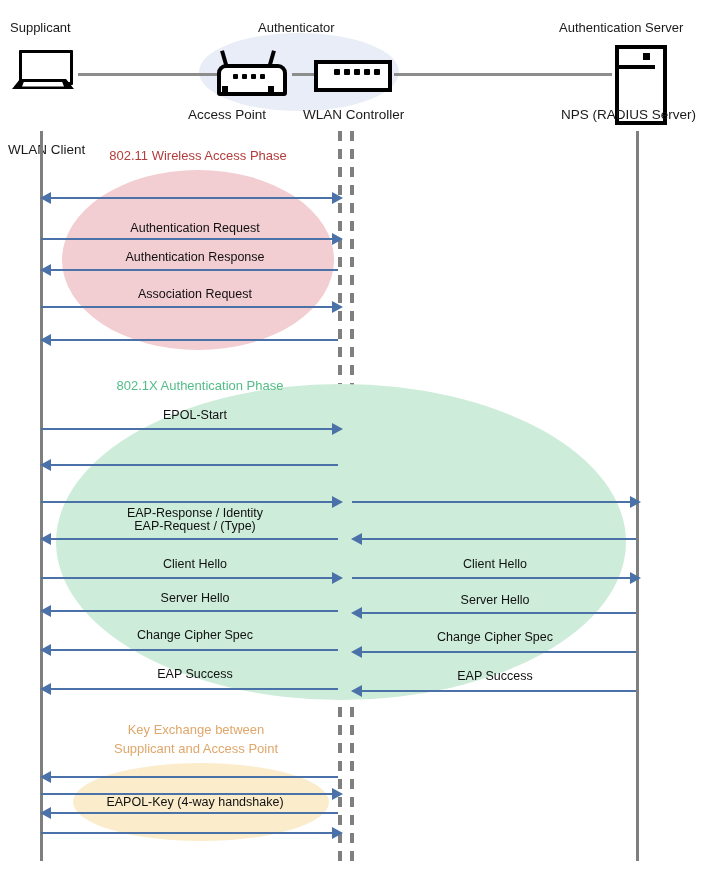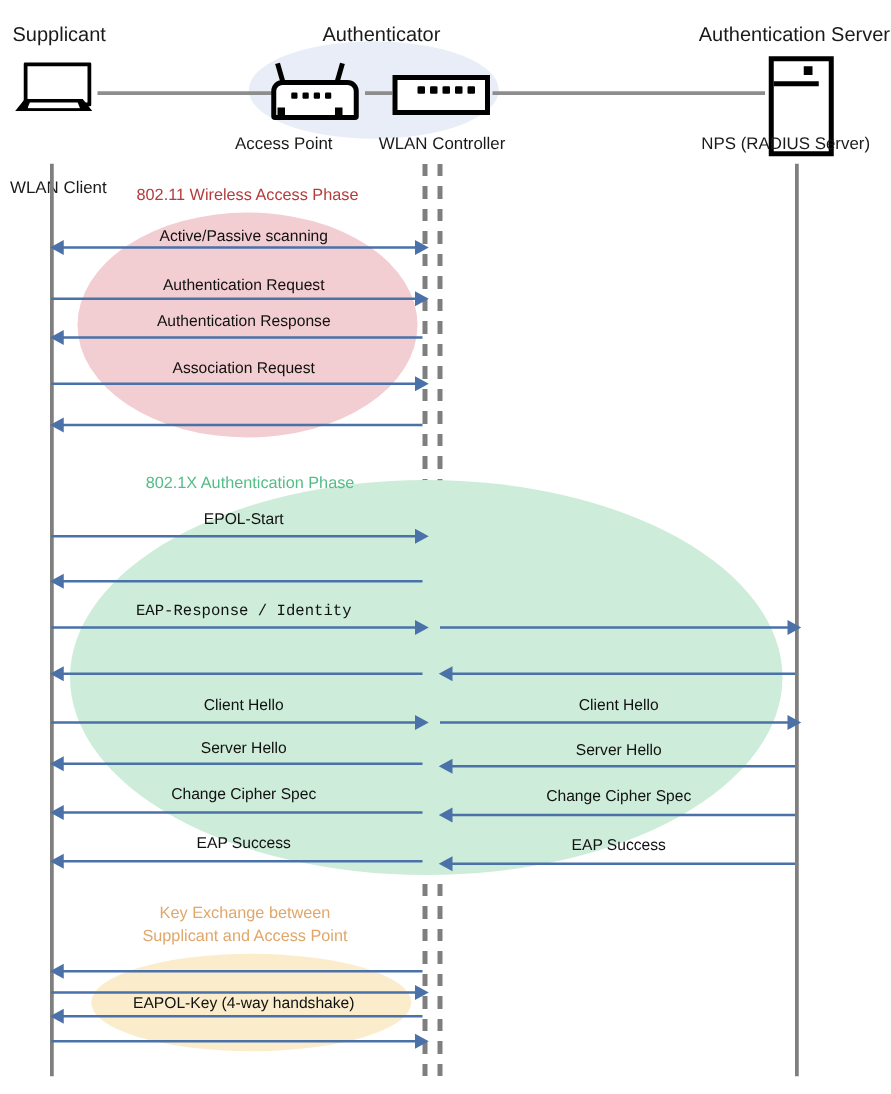--- a/index.html
+++ b/index.html
@@ -6,21 +6,21 @@
   body{
     width:713px;height:875px;
     font-family:"Liberation Sans","DejaVu Sans",sans-serif;
     color:#111;
     overflow:hidden;
   }
   #stage{position:relative;width:713px;height:875px;}
 
   
   .actor-title{
-    position:absolute;font-size:16px;color:#1a1a1a;white-space:nowrap;
+    position:absolute;font-size:13px;color:#1a1a1a;white-space:nowrap;
   }
   .actor-sub{
     position:absolute;font-size:13.5px;color:#1a1a1a;white-space:nowrap;
   }
   .auth-blob{
     position:absolute;left:199px;top:33px;width:200px;height:78px;
     background:#e8edf7;border-radius:50%;
   }
   .hwire{
     position:absolute;height:3px;background:#8d8d8d;
@@ -169,21 +169,20 @@
   <div class="lifeline-dash" style="left:350px;top:131px;height:730px;"></div>
   <div class="lifeline" style="left:636px;top:131px;height:730px;"></div>
 
   <div class="ellipse" style="left:62px;top:170px;width:272px;height:180px;background:#f2cdd1;"></div>
 
   <div class="phase-label" style="left:78px;top:146px;width:240px;color:#b43c3c;">802.11 Wireless Access Phase</div>
 
   <div class="msg-line" style="left:46px;top:197px;width:292px;"></div>
   <div class="arrow-head arrow-left" style="left:40px;top:192px;"></div>
   <div class="arrow-head arrow-right" style="left:332px;top:192px;"></div>
-  <div class="msg-label" style="left:60px;top:182px;width:270px;">Active/Passive scanning</div>
 
   <div class="msg-line" style="left:41px;top:238px;width:297px;"></div>
   <div class="arrow-head arrow-right" style="left:332px;top:233px;"></div>
   <div class="msg-label" style="left:60px;top:221px;width:270px;">Authentication Request</div>
 
   <div class="msg-line" style="left:46px;top:269px;width:292px;"></div>
   <div class="arrow-head arrow-left" style="left:40px;top:264px;"></div>
   <div class="msg-label" style="left:60px;top:250px;width:270px;">Authentication Response</div>
 
   <div class="msg-line" style="left:41px;top:306px;width:297px;"></div>
@@ -199,27 +198,28 @@
 
   <div class="msg-line" style="left:41px;top:428px;width:297px;"></div>
   <div class="arrow-head arrow-right" style="left:332px;top:423px;"></div>
   <div class="msg-label" style="left:60px;top:408px;width:270px;">EPOL-Start</div>
 
   <div class="msg-line" style="left:46px;top:464px;width:292px;"></div>
   <div class="arrow-head arrow-left" style="left:40px;top:459px;"></div>
 
   <div class="msg-line" style="left:41px;top:501px;width:297px;"></div>
   <div class="arrow-head arrow-right" style="left:332px;top:496px;"></div>
-  <div class="msg-label" style="left:60px;top:482px;width:270px;font-family:Liberation Mono, monospace;">EAP-Response / Identity</div>
+  <div class="msg-label" style="left:60px;top:506px;width:270px;">EAP-Response / Identity</div>
 
   <div class="msg-line" style="left:352px;top:501px;width:284px;"></div>
   <div class="arrow-head arrow-right" style="left:630px;top:496px;"></div>
 
   <div class="msg-line" style="left:46px;top:538px;width:292px;"></div>
   <div class="arrow-head arrow-left" style="left:40px;top:533px;"></div>
+  <div class="msg-label" style="left:60px;top:519px;width:270px;">EAP-Request / (Type)</div>
 
   <div class="msg-line" style="left:357px;top:538px;width:279px;"></div>
   <div class="arrow-head arrow-left" style="left:351px;top:533px;"></div>
 
   <div class="msg-line" style="left:41px;top:577px;width:297px;"></div>
   <div class="arrow-head arrow-right" style="left:332px;top:572px;"></div>
   <div class="msg-label" style="left:60px;top:557px;width:270px;">Client Hello</div>
 
   <div class="msg-line" style="left:352px;top:577px;width:284px;"></div>
   <div class="arrow-head arrow-right" style="left:630px;top:572px;"></div>

